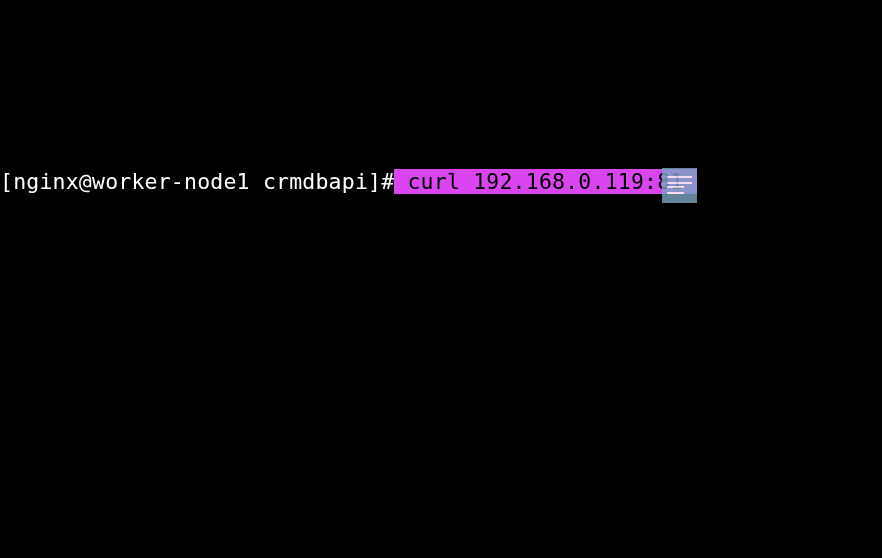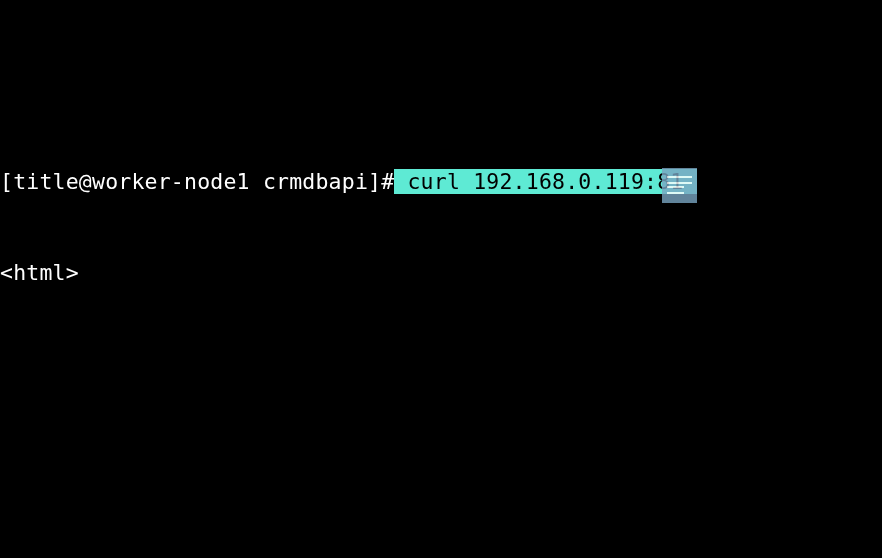--- a/index.html
+++ b/index.html
@@ -23,21 +23,21 @@
     .terminal {
       position: relative;
       width: 100%;
       height: 100%;
     }
     .line {
       display: block;
       white-space: pre;
     }
     .highlight {
-      background: #5eead4;
+      background: #d946ef;
       color: #000000;
     }
     .cursor-block {
       display: inline-block;
       width: 35px;
       height: 35px;
       background: #7aa6c2;
       vertical-align: top;
       margin-left: -35px;
       opacity: 0.8;
@@ -65,22 +65,21 @@
       height: 4px;
       width: 70%;
     }
   </style>
 </head>
 <body>
 
 
 
 <div class="terminal">
-  <span class="line"><span>[title@worker-node1 crmdbapi]#</span><span class="highlight"> curl 192.168.0.119:81 </span><span class="cursor-block"><span class="cursor-lines"></span></span></span>
-  <span class="line">&lt;html&gt;</span>
+  <span class="line"><span>[nginx@worker-node1 crmdbapi]#</span><span class="highlight"> curl 192.168.0.119:81 </span><span class="cursor-block"><span class="cursor-lines"></span></span></span>
   
   
   
   
   
   
   
   
   
   

